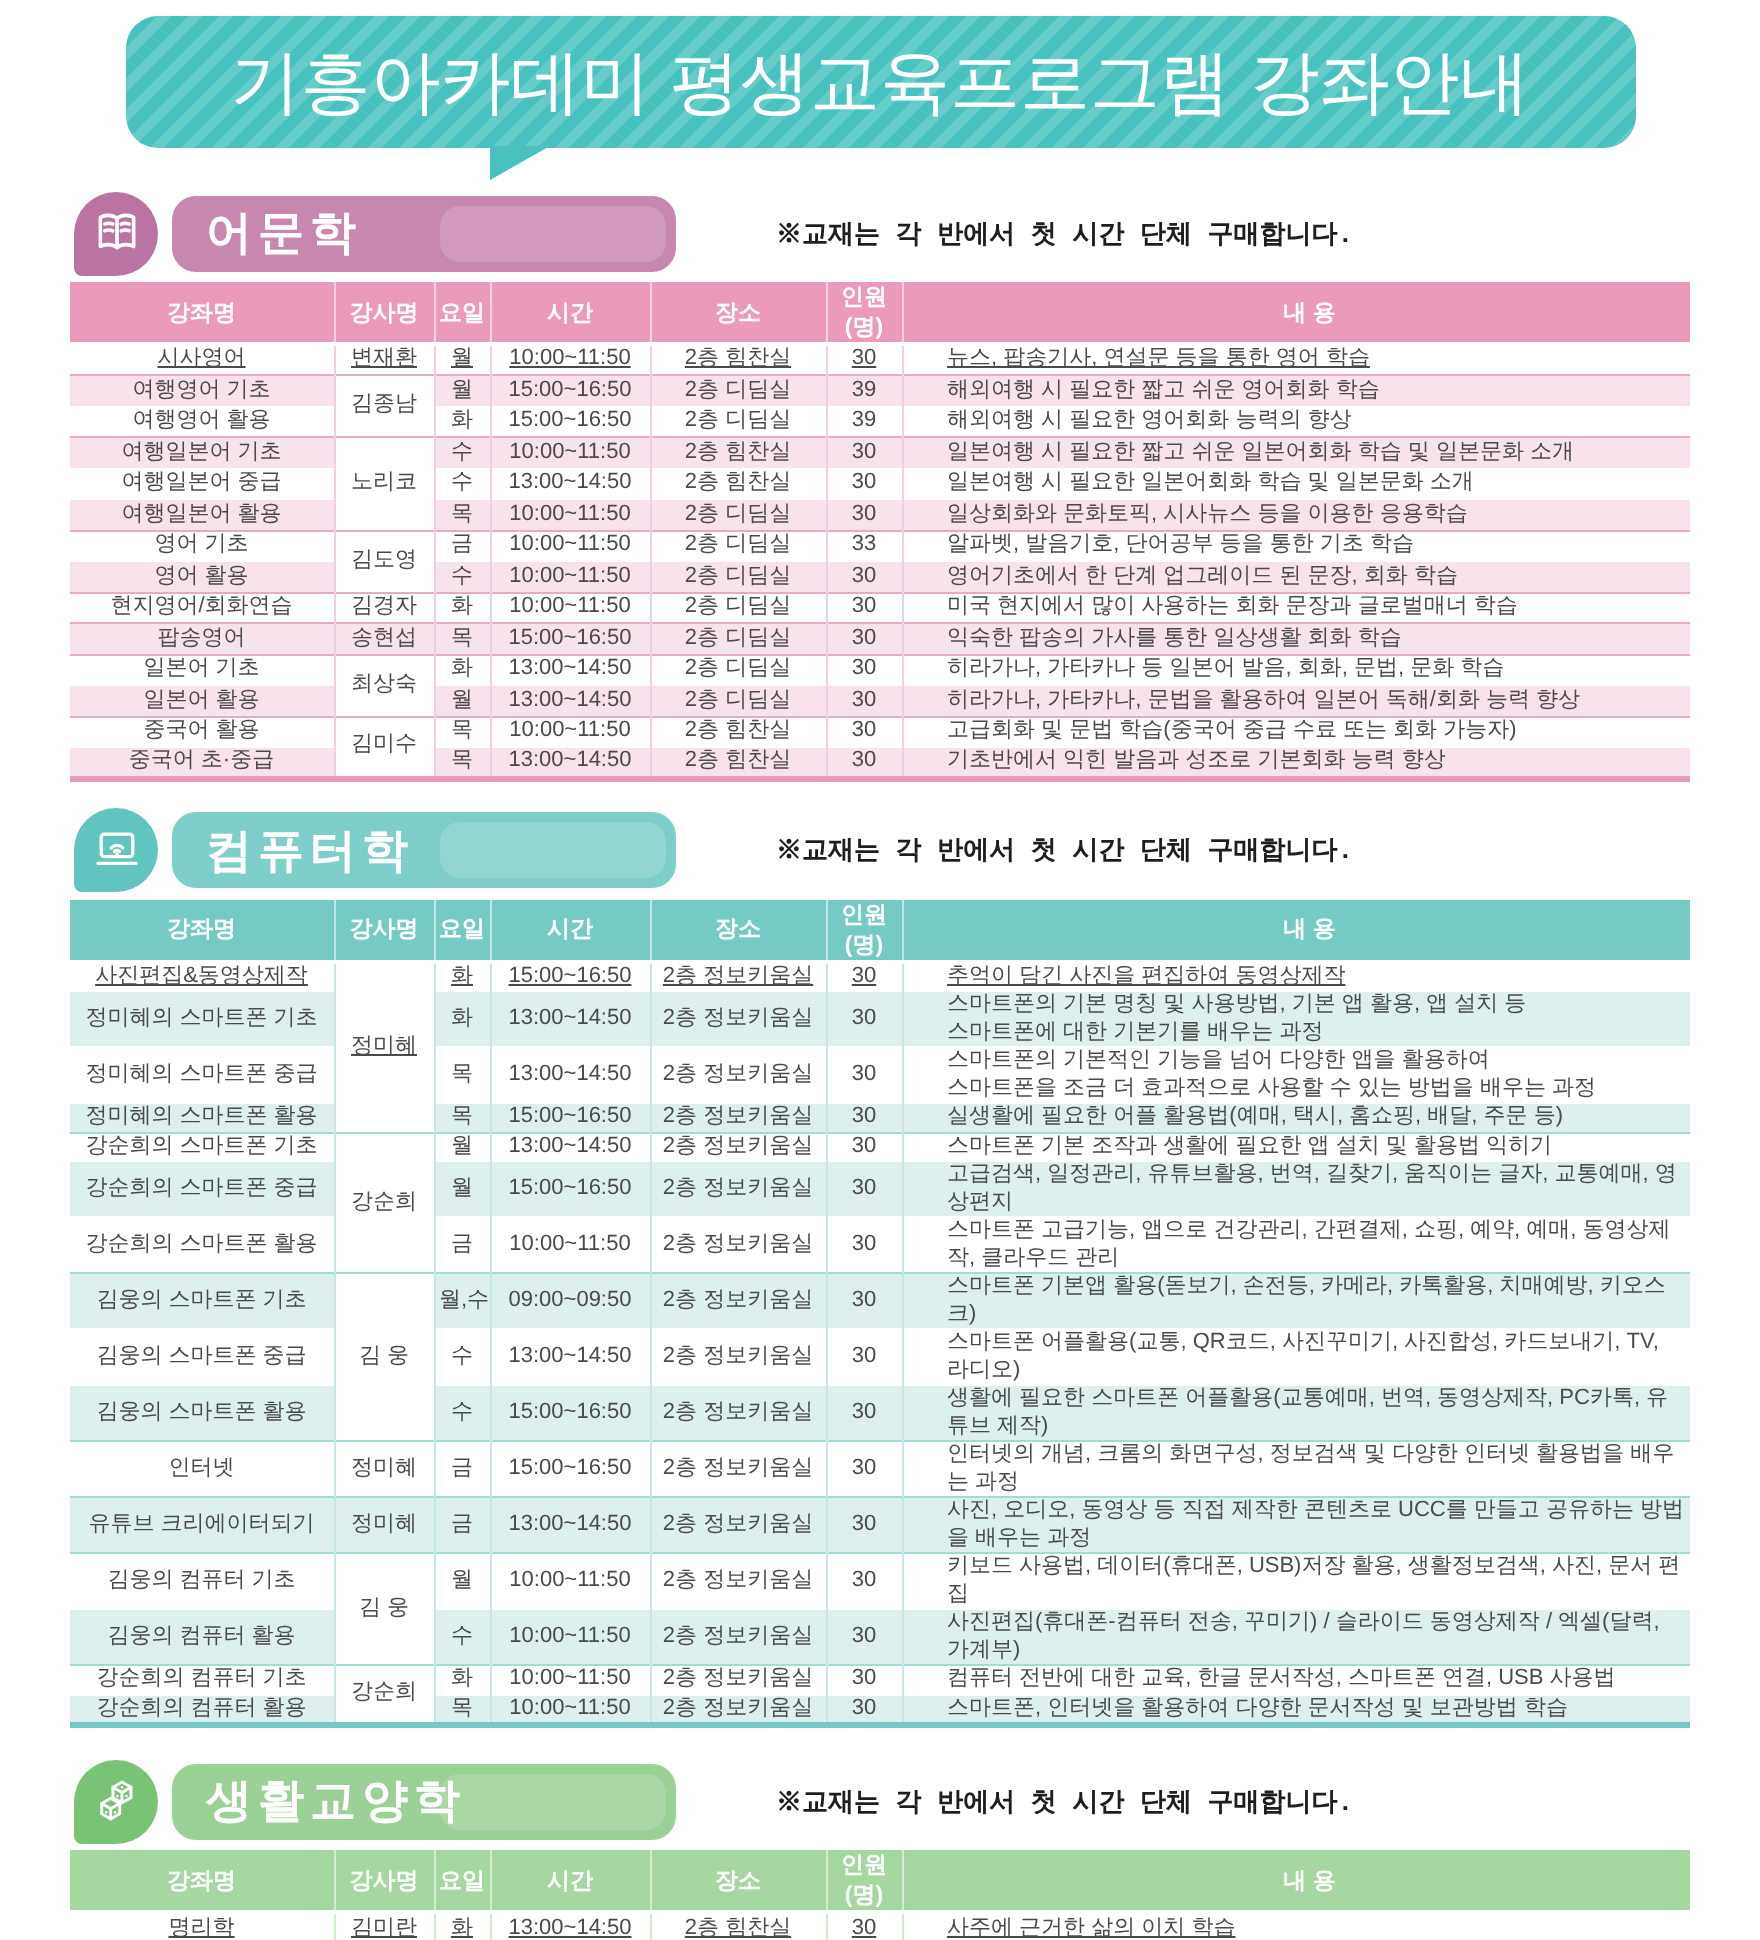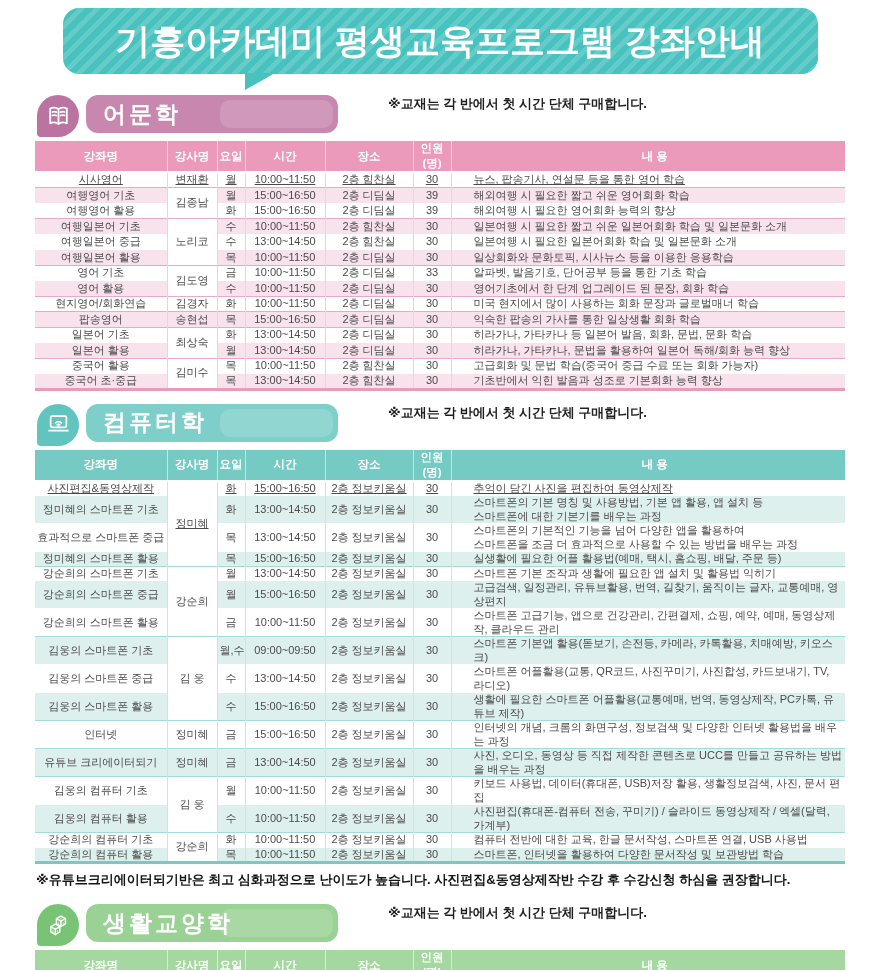--- a/index.html
+++ b/index.html
@@ -14,24 +14,24 @@
   .top-banner{
     position:relative; margin:8px auto 0; width:755px; height:66px;
     background-color:#47c2be;
     background-image:repeating-linear-gradient(135deg, rgba(255,255,255,.16) 0 5px, transparent 5px 11px);
     border-radius:16px; display:flex; align-items:center; justify-content:center;
   }
   .top-banner .tail{
     position:absolute; left:182px; top:100%; margin-top:-1px;
     width:0; height:0; border-top:17px solid #47c2be; border-right:30px solid transparent;
   }
-  .top-title{ color:#fff; font-size:35px; font-weight:bold; white-space:nowrap; }
+  .top-title{ color:#fff; font-size:35px; font-weight:normal; white-space:nowrap; }
 
   
-  .section-head{ display:flex; margin-left:37px; height:43px; }
+  .section-head{ display:flex; align-items:center; margin-left:37px; height:43px;font-family:Liberation Mono, monospace; }
   .badge{
     width:42px; height:42px; flex:0 0 auto;
     border-radius:21px 21px 21px 4px; background:var(--badge);
     display:flex; align-items:center; justify-content:center;
   }
   .pill{
     margin-left:7px; width:252px; height:38px; border-radius:12px;
     background:var(--pill); color:#fff; font-size:23px; font-weight:bold;
     letter-spacing:3px; display:flex; align-items:center; padding-left:17px;
     position:relative; overflow:hidden; white-space:nowrap;
@@ -286,21 +286,21 @@
         <tr class="tint ">
           <td class="course">정미혜의 스마트폰 기초</td>
           <td class="day">화</td>
           <td class="time">13:00~14:50</td>
           <td class="place">2층 정보키움실</td>
           <td class="capacity">30</td>
           <td class="content">스마트폰의 기본 명칭 및 사용방법, 기본 앱 활용, 앱 설치 등
 스마트폰에 대한 기본기를 배우는 과정</td>
         </tr>
         <tr class="">
-          <td class="course">효과적으로 스마트폰 중급</td>
+          <td class="course">정미혜의 스마트폰 중급</td>
           <td class="day">목</td>
           <td class="time">13:00~14:50</td>
           <td class="place">2층 정보키움실</td>
           <td class="capacity">30</td>
           <td class="content">스마트폰의 기본적인 기능을 넘어 다양한 앱을 활용하여
 스마트폰을 조금 더 효과적으로 사용할 수 있는 방법을 배우는 과정</td>
         </tr>
         <tr class="tint ">
           <td class="course">정미혜의 스마트폰 활용</td>
           <td class="day">목</td>
@@ -406,21 +406,20 @@
         <tr class="tint ">
           <td class="course">강순희의 컴퓨터 활용</td>
           <td class="day">목</td>
           <td class="time">10:00~11:50</td>
           <td class="place">2층 정보키움실</td>
           <td class="capacity">30</td>
           <td class="content">스마트폰, 인터넷을 활용하여 다양한 문서작성 및 보관방법 학습</td>
         </tr>
       </tbody>
     </table>
-  <div class="table-footnote">※유튜브크리에이터되기반은 최고 심화과정으로 난이도가 높습니다. 사진편집&amp;동영상제작반 수강 후 수강신청 하심을 권장합니다.</div>
 </section>
 
 <section class="course-section sec2" style="--head: #a5d8a0; --tint: #eaf5e8; --gline: #bfe3bb; --vline: #d3ecd0; --badge: #79c474; --pill: #9ad295;">
   <div class="section-head">
     <div class="badge">
       <span>
         <svg width="27" height="27" viewBox="0 0 24 24" fill="none" stroke="#fff" stroke-width="1.3" stroke-linecap="round" stroke-linejoin="round">
           <g transform="translate(14.2,8.2)">
             <path d="M0,-4.6 L4,-2.3 L4,2.3 L0,4.6 L-4,2.3 L-4,-2.3 Z"></path>
             <path d="M-4,-2.3 L0,0 L4,-2.3 M0,0 L0,4.6"></path>

